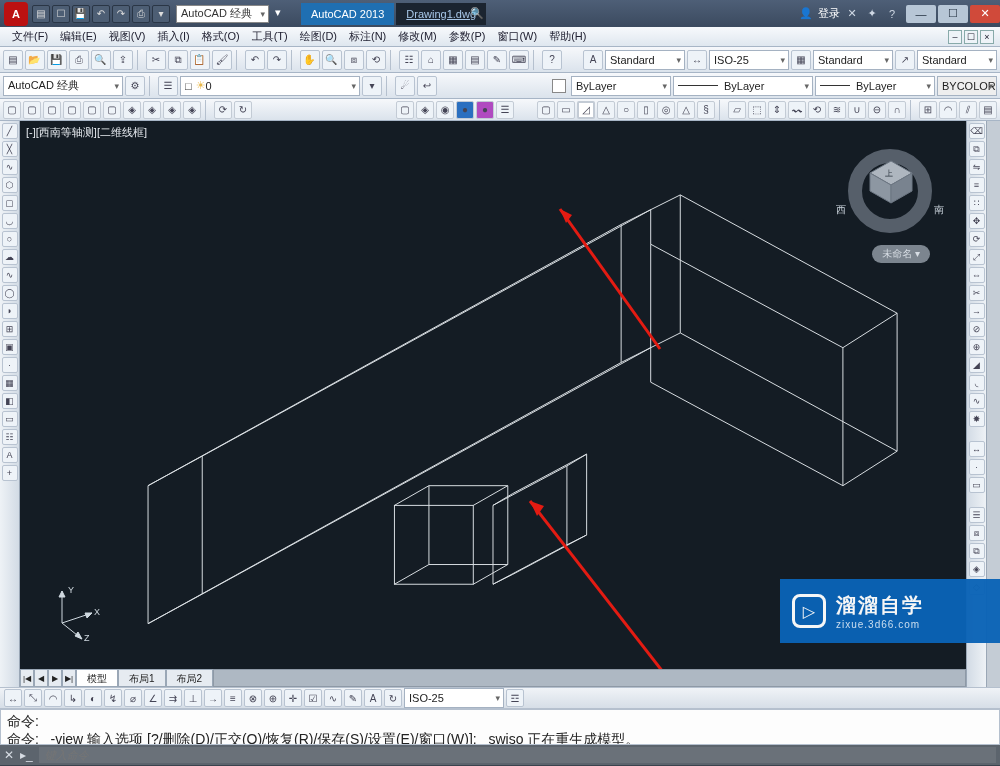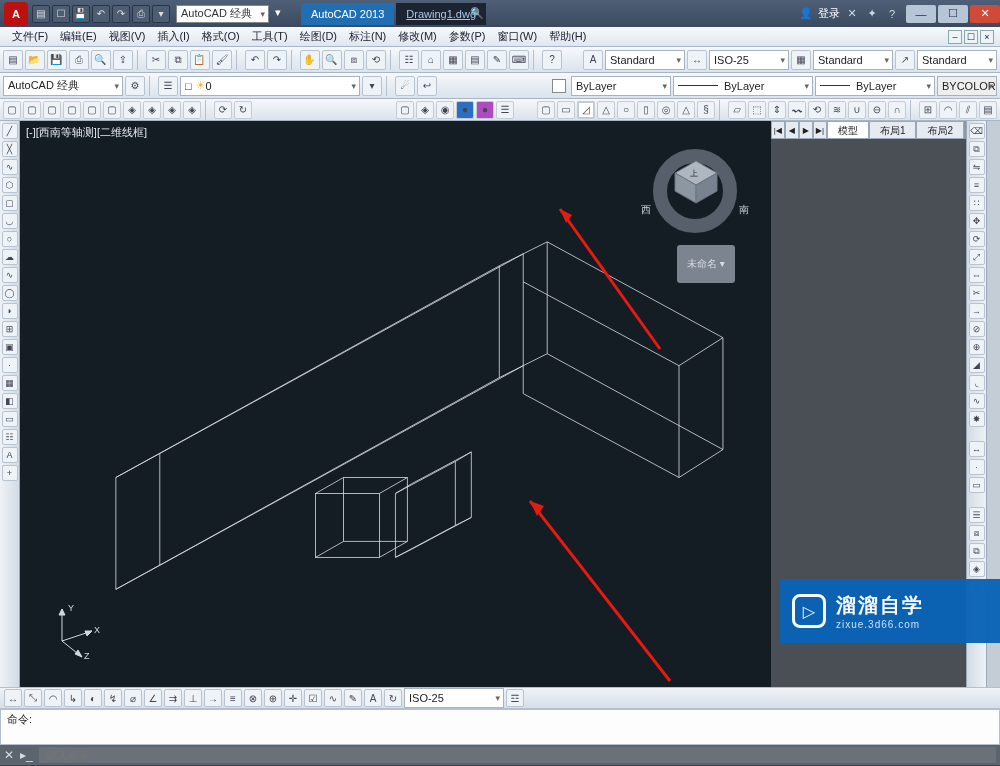--- a/index.html
+++ b/index.html
@@ -42,50 +42,50 @@
 
 .tbrow.icons .tbtn { width:18px; height:18px; border-color:#c3cbd5; }
 .tbrow.icons { height:22px; }
 
 
 .main { position:relative; height:566px; display:flex; background:#4a4f56; }
 .sidebar { width:20px; background: linear-gradient(to right,#eef2f6,#d2dbe5); border-right:1px solid #9aa7b6; display:flex; flex-direction:column; align-items:center; gap:2px; padding:2px 0; }
 .sidebar .tbtn { width:16px; height:16px; font-size:9px; }
 .sidebarR { width:20px; background: linear-gradient(to left,#eef2f6,#d2dbe5); border-left:1px solid #9aa7b6; display:flex; flex-direction:column; align-items:center; gap:2px; padding:2px 0; }
 .sidebarR .tbtn { width:16px; height:16px; font-size:9px; }
-.canvas-wrap { flex:1; display:flex; flex-direction:row; }
+.canvas-wrap { flex:1; display:flex; flex-direction:column; }
 .canvas { flex:1; background:#141c24; position:relative; overflow:hidden; }
 .canvas .label { position:absolute; top:4px; left:6px; color:#e5e9ee; font-size:11px; }
 svg.model { position:absolute; inset:0; width:100%; height:100%; }
 .ucs { position:absolute; left:22px; bottom:24px; color:#cfd8df; font-size:10px; }
 .ucs svg { overflow:visible; }
 
 .viewcube { position:absolute; top:22px; right:28px; width:96px; height:96px; }
 .viewcube .ring { position:absolute; inset:6px; border:14px solid #6c7682; border-radius:50%; opacity:.75; }
 .viewcube .cube { position:absolute; left:26px; top:16px; width:46px; height:46px; }
 .viewcube .lbl { position:absolute; font-size:10px; color:#c9d2db; }
-.unnamed { position:absolute; top:124px; right:36px; background:#7c858f; color:#d7dde4; font-size:10px; padding:12px 10px; border-radius:3px; }
+.unnamed { position:absolute; top:124px; right:36px; background:#7c858f; color:#d7dde4; font-size:10px; padding:2px 10px; border-radius:9px; }
 
 .arrow { position:absolute; }
 .arrow svg line { stroke:#e31b12; stroke-width:3; }
 .arrow svg polygon { fill:#e31b12; }
 
 
 .tabsrow { height:18px; background:#cfd7df; display:flex; align-items:stretch; font-size:10px; color:#222; }
 .tabsrow .navbtn { width:14px; border:1px solid #9aa7b6; background:#e6ebf1; display:flex; align-items:center; justify-content:center; font-size:8px; }
 .tabsrow .tab { padding:2px 10px; border:1px solid #9aa7b6; background:#e6ebf1; }
 .tabsrow .tab.active { background:#fff; }
 .tabsrow .track { flex:1; background:#aeb8c3; border:1px solid #8e99a6; }
 
 
 .dimrow { height:22px; background: linear-gradient(#f0f3f7,#d6dee7); display:flex; align-items:center; gap:2px; padding:0 4px; border-top:1px solid #b5c0ce; border-bottom:1px solid #b5c0ce; }
 .dimrow .tbtn { width:18px; height:18px; }
 
 
-.cmdhist { height:36px; background:#fdfdfd; border:1px solid #b5c0ce; font-size:11px; color:#222; padding:2px 6px; line-height:1.3; overflow:hidden; }
+.cmdhist { height:36px; background:#fdfdfd; border:1px solid #b5c0ce; font-size:14px; color:#222; padding:2px 6px; line-height:1.3; overflow:hidden; }
 .cmdline { height:20px; background:#5c646d; display:flex; align-items:center; gap:6px; padding:0 4px; }
 .cmdline .handle { color:#d7dde4; font-size:12px; }
 .cmdline input { flex:1; background:#6a7179; border:none; color:#cfd5db; font-size:11px; font-style:italic; padding:2px 6px; outline:none; }
 
 
 .status { height:22px; background: linear-gradient(#3a434e,#2c343d); display:flex; align-items:center; color:#9aa5b1; font-size:10px; padding:0 4px; gap:3px; }
 
 
 .watermark { position:absolute; right:0; bottom:44px; width:220px; height:64px; background:#0a63b6; color:#fff; display:flex; align-items:center; gap:10px; padding:0 12px; opacity:.96; }
 .watermark .play { width:34px; height:34px; border:3px solid #fff; border-radius:8px; display:flex; align-items:center; justify-content:center; }
@@ -448,20 +448,21 @@
   <div class="tbtn">∿</div>
   <div class="tbtn">✎</div>
   <div class="tbtn">A</div>
   <div class="tbtn">↻</div>
   <div class="combo" style="width:100px">ISO-25</div>
   <div class="tbtn">☲</div>
 </div>
 
 <div class="cmdhist">
   <div>命令:</div>
+  <div>命令: _-view 输入选项 [?/删除(D)/正交(O)/恢复(R)/保存(S)/设置(E)/窗口(W)]: _swiso 正在重生成模型。</div>
 </div>
 
 <div class="cmdline">
   <span class="handle">✕</span>
   <span class="handle">▸_</span>
   <input placeholder="键入命令" style="">
 </div>
 
 <div class="status">
 

